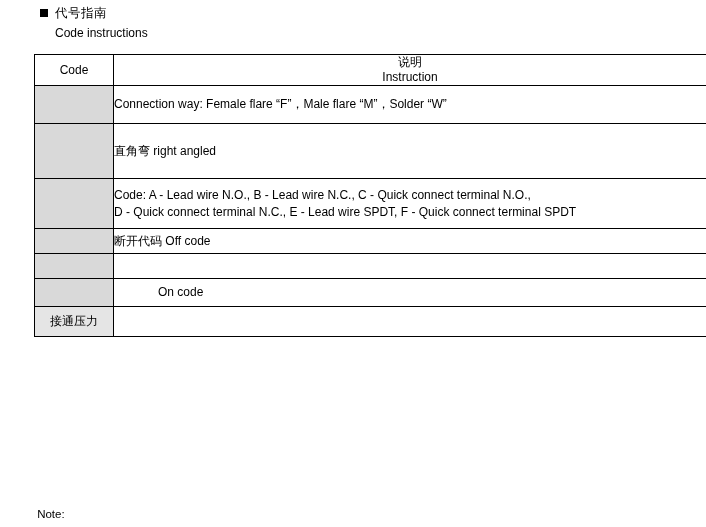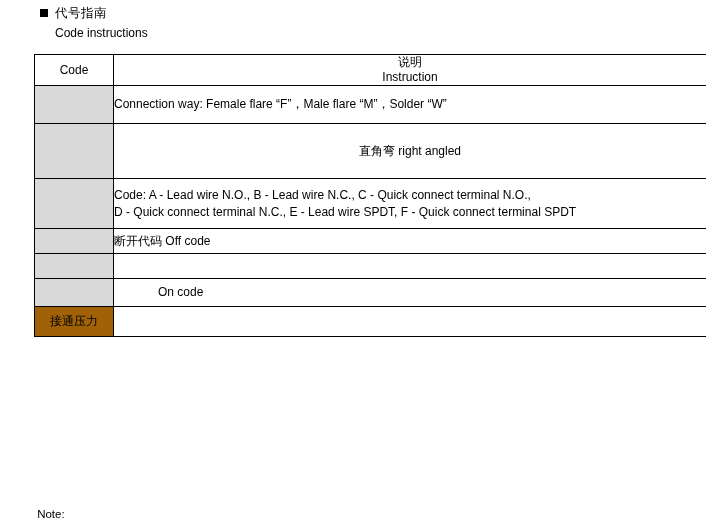--- a/index.html
+++ b/index.html
@@ -73,36 +73,35 @@
   .head-cell {
     text-align: center;
     font-size: 12px;
     line-height: 15px;
     padding: 10px 0;
   }
   .head-cell .cn { display: block; }
   .head-cell .en { display: block; }
 
   .code-cell {
-    background: #a16207;
+    background: #e5e5e5;
     text-align: center;
     font-size: 12px;
     line-height: 15px;
   }
   .code-cell-plain {
     background: #d9d9d9;
   }
   .instr-cell {
     padding: 6px 8px 6px 8px;
     font-size: 12px;
     line-height: 17px;
     text-align: left;
   }
   .instr-cell.center {
-    text-align: center;
   }
   .instr-cell.indent {
     padding-left: 44px;
   }
   .r1 { height: 38px; }
   .r2 { height: 55px; }
   .r3 { height: 50px; }
   .r4 { height: 48px; }
   .r5 { height: 25px; margin-top: 25px; }
   .r6 { height: 25px; }

